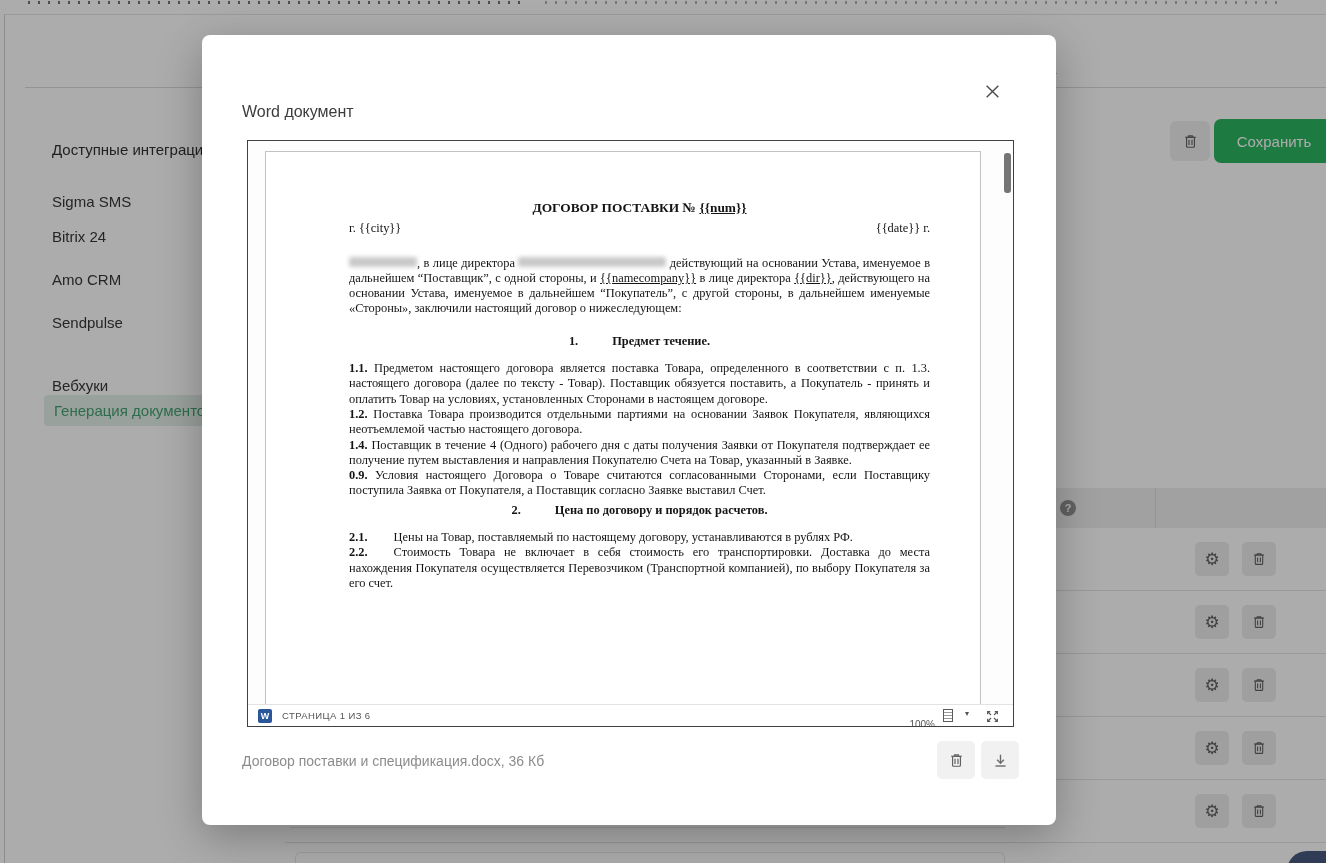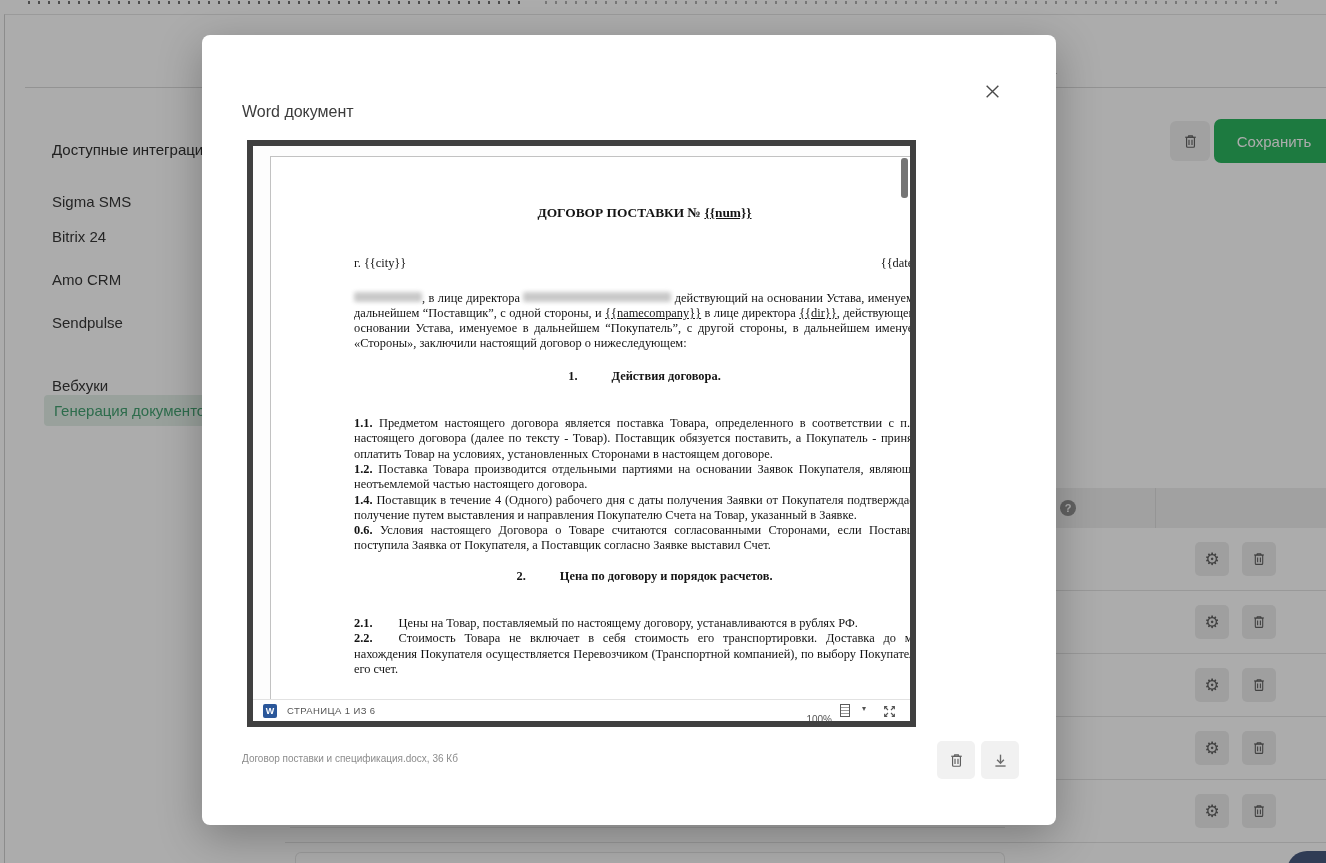--- a/index.html
+++ b/index.html
@@ -46,56 +46,56 @@
   
   #overlay { position:absolute; inset:0; background:rgba(12,12,12,0.34); z-index:5; }
 
   
   #modal { position:absolute; left:202px; top:35px; width:854px; height:790px; background:#fff;
            border-radius:8px; z-index:10; box-shadow:0 12px 44px rgba(0,0,0,.28); }
   .modal-title { position:absolute; left:40px; top:68px; font-size:16px; color:#3c3c3c; }
   .modal-close { position:absolute; left:777px; top:43px; width:26px; height:26px; background:none;
                  border:none; cursor:pointer; display:flex; align-items:center; justify-content:center; }
 
-  #viewer { position:absolute; left:45px; top:105px; width:669px; height:587px;
-            border:6px solid #404040; background:#fdfdfd; overflow:hidden; }
+  #viewer { position:absolute; left:45px; top:105px; width:767px; height:587px;
+            border:1px solid #404040; background:#fdfdfd; overflow:hidden; }
   #page { position:absolute; left:17px; top:10px; width:716px; height:1200px; background:#fff;
           border:1px solid #c2c2c2; padding:48px 50px 0 83px;
           font-family:"Liberation Serif", serif; font-size:12.4px; line-height:15.3px; color:#141414; }
   #page p { text-align:justify; }
   .doc-title { text-align:center; font-weight:bold; font-size:13.4px; }
   .u { text-decoration:underline; }
-  .city-row { display:flex; justify-content:space-between; margin-top:36px; }
+  .city-row { display:flex; justify-content:space-between; margin-top:6px; }
   .intro { margin-top:19px; }
   .redact { display:inline-block; height:10px; background:#c9c9c9; border-radius:2px;
             filter:blur(2px); vertical-align:baseline; }
   .sec-h { text-align:center; font-weight:bold; margin-top:17px; }
   .sec-h .gap { display:inline-block; width:34px; }
-  .clauses { margin-top:32px; }
+  .clauses { margin-top:12px; }
   .clause b { font-weight:bold; }
   .tabsp { display:inline-block; width:26px; }
   .scroll-thumb { position:absolute; right:2px; top:12px; width:7px; height:40px;
                   background:#757575; border-radius:3px; cursor:grab; }
 
   .view-bar { position:absolute; left:0; right:0; bottom:0; height:22px; background:#fff;
               border-top:1px solid #e2e2e2; }
   .word-ic { position:absolute; left:10px; top:4px; width:14px; height:14px; background:#2b579a;
              border-radius:2px; color:#fff; font-size:9px; font-weight:bold; text-align:center;
              line-height:14px; }
   .page-lbl { position:absolute; left:34px; top:5px; font-size:9.5px; color:#555; letter-spacing:.4px; }
   .zoom-lbl { position:absolute; right:78px; top:14px; font-size:10px; color:#555; }
   .pagefit-btn { position:absolute; right:44px; top:3px; width:26px; height:16px; border:none;
                  background:none; cursor:pointer; }
   .pagefit-box { position:absolute; left:0; top:1px; width:10px; height:13px; border:1px solid #5a5a5a;
                  background:repeating-linear-gradient(#fff 0 2px,#9a9a9a 2px 3px); }
   .pagefit-caret { position:absolute; right:0; top:1px; font-size:8px; color:#555; }
   .expand-btn { position:absolute; right:10px; top:3px; width:18px; height:16px; border:none;
                 background:none; cursor:pointer; }
 
-  .file-label { position:absolute; left:40px; top:718px; font-size:10px; color:#8c8c8c;text-align:center; }
+  .file-label { position:absolute; left:40px; top:718px; font-size:14px; color:#8c8c8c;text-align:center; }
   .f-btn { position:absolute; top:706px; width:38px; height:38px; background:#f1f1f1; border:none;
            border-radius:5px; display:flex; align-items:center; justify-content:center; cursor:pointer; }
   .f-trash { left:735px; } .f-dl { left:779px; }
 
   svg.ic { display:block; }
 </style>
 </head>
 <body>
 
 <svg width="0" height="0" style="position:absolute">
@@ -229,30 +229,30 @@
       </div>
       <div class="city-row">
         <span>г. {{city}}</span>
         <span>{{date}} г.</span>
       </div>
       <p class="intro">
         <span class="redact" style="width:68px"></span><span>, в лице директора </span><span class="redact" style="width:148px"></span><span> действующий на основании Устава, именуемое в дальнейшем “Поставщик”, с одной стороны, и </span><span class="u">{{namecompany}}</span><span> в лице директора </span><span class="u">{{dir}}</span><span>, действующего на основании Устава, именуемое в дальнейшем “Покупатель”, с другой стороны, в дальнейшем именуемые «Стороны», заключили настоящий договор о нижеследующем:</span>
       </p>
 
       <div class="sec-h">
-        <span>1.</span><span class="gap"></span><span>Действия договора.</span>
+        <span>1.</span><span class="gap"></span><span>Предмет течение.</span>
       </div>
       <div class="clauses">
         <p class="clause"><b>1.1.</b> <span>Предметом настоящего договора является поставка Товара, определенного в соответствии с п. 1.3. настоящего договора (далее по тексту - Товар). Поставщик обязуется поставить, а Покупатель - принять и оплатить Товар на условиях, установленных Сторонами в настоящем договоре.</span></p>
         <p class="clause"><b>1.2.</b> <span>Поставка Товара производится отдельными партиями на основании Заявок Покупателя, являющихся неотъемлемой частью настоящего договора.</span></p>
         <p class="clause"><b>1.4.</b> <span>Поставщик в течение 4 (Одного) рабочего дня с даты получения Заявки от Покупателя подтверждает ее получение путем выставления и направления Покупателю Счета на Товар, указанный в Заявке.</span></p>
-        <p class="clause"><b>0.6.</b> <span>Условия настоящего Договора о Товаре считаются согласованными Сторонами, если Поставщику поступила Заявка от Покупателя, а Поставщик согласно Заявке выставил Счет.</span></p>
-      </div>
-
-      <div class="sec-h" style="margin-top:15px">
+        <p class="clause"><b>0.9.</b> <span>Условия настоящего Договора о Товаре считаются согласованными Сторонами, если Поставщику поступила Заявка от Покупателя, а Поставщик согласно Заявке выставил Счет.</span></p>
+      </div>
+
+      <div class="sec-h" style="margin-top:4px">
         <span>2.</span><span class="gap"></span><span>Цена по договору и порядок расчетов.</span>
       </div>
       <div class="clauses">
         <p class="clause"><b>2.1.</b><span class="tabsp"></span><span>Цены на Товар, поставляемый по настоящему договору, устанавливаются в рублях РФ.</span></p>
         <p class="clause"><b>2.2.</b><span class="tabsp"></span><span>Стоимость Товара не включает в себя стоимость его транспортировки. Доставка до места нахождения Покупателя осуществляется Перевозчиком (Транспортной компанией), по выбору Покупателя за его счет.</span></p>
       </div>
     </div>
 
     <div class="scroll-thumb"></div>
 

